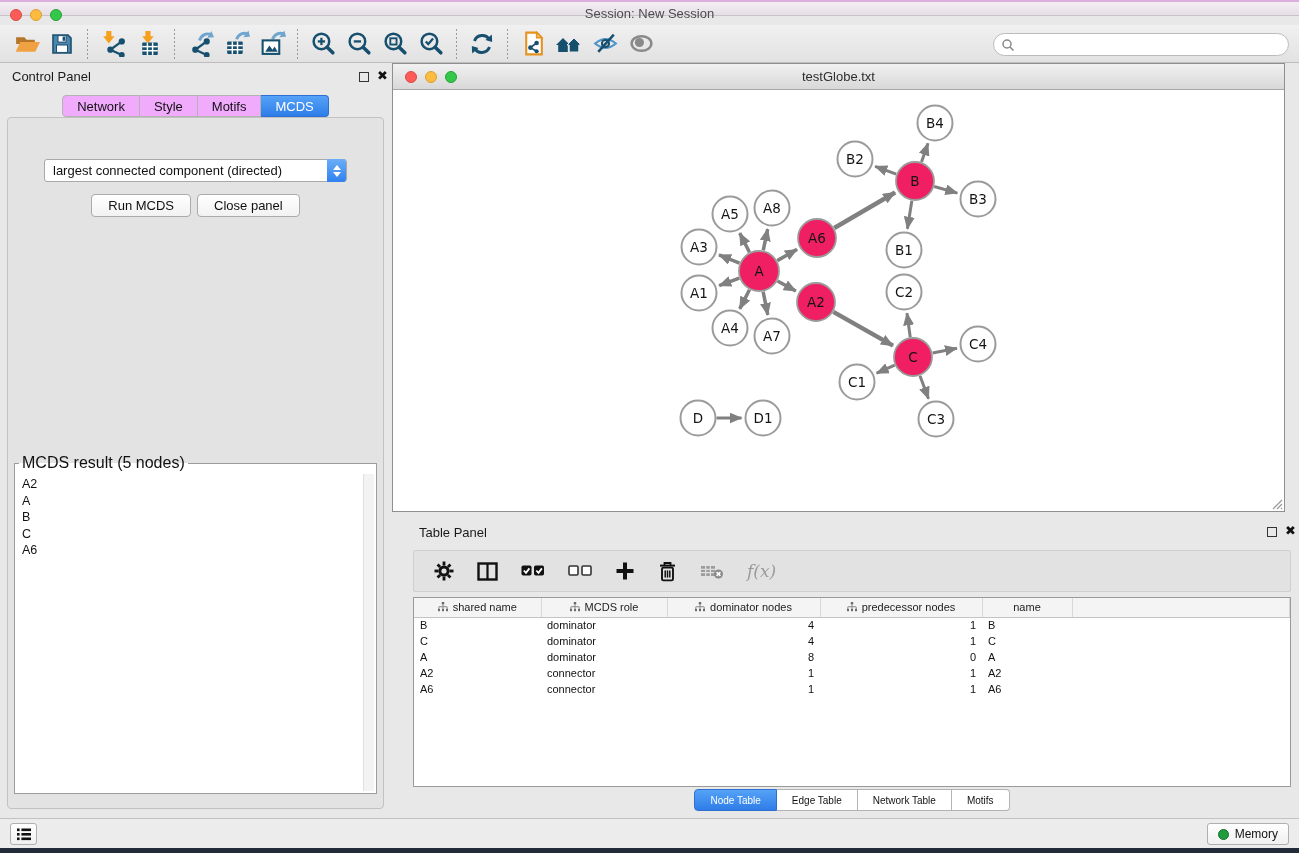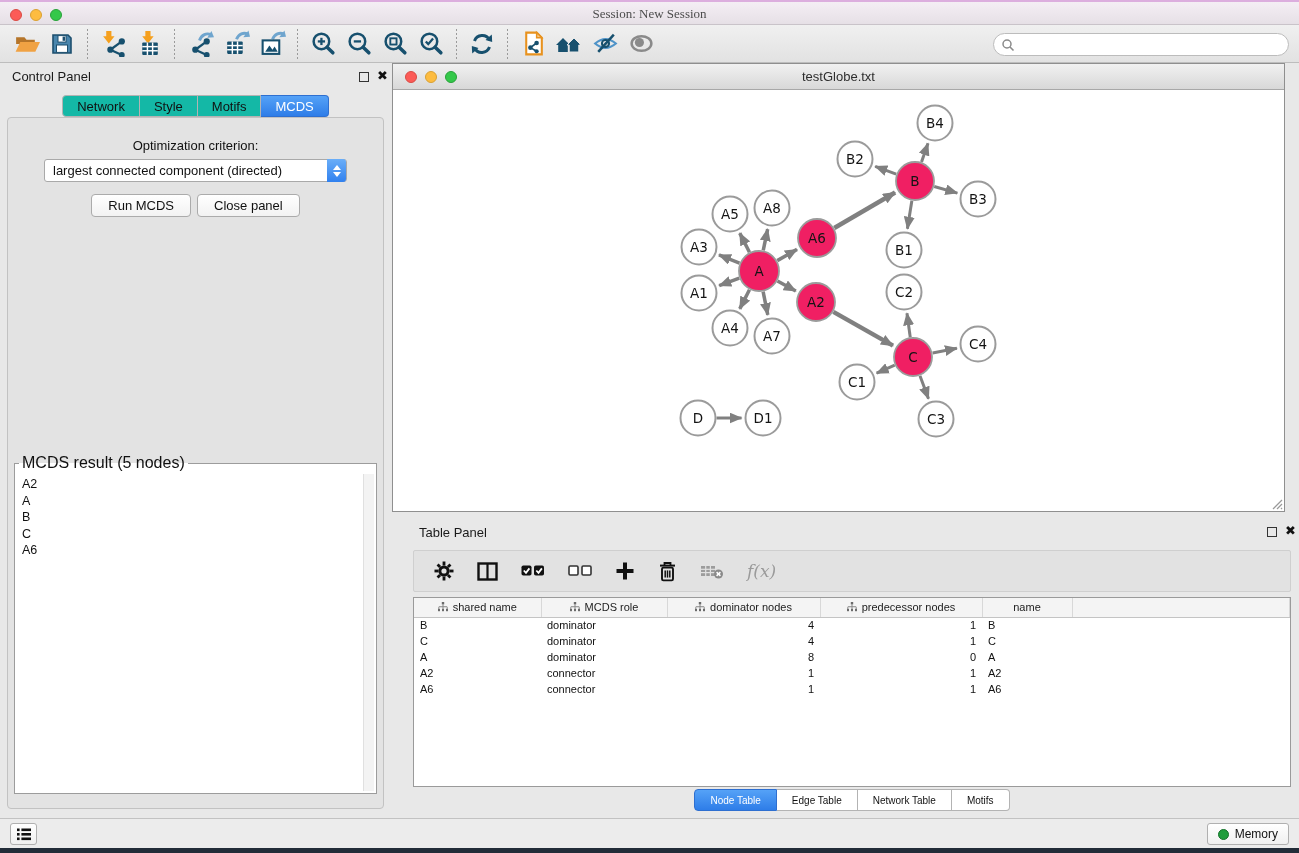--- a/index.html
+++ b/index.html
@@ -1,21 +1,21 @@
 <!DOCTYPE html>
 <html><head>
 <meta charset="utf-8">
 <style>
   * { margin:0; padding:0; box-sizing:border-box; }
   html,body { width:1299px; height:853px; background:#e8e8e8; font-family:"Liberation Sans","DejaVu Sans",sans-serif; overflow:hidden; }
   .screen { position:absolute; top:0; left:0; width:1299px; height:853px; background:#e8e8e8; }
 
   
-  .mac-titlebar { position:absolute; top:0; left:0; width:100%; height:25px;
-    background:linear-gradient(#f4eef4,#e6e0e6); border-top:2px solid #dcaede; border-bottom:1px solid #c9c3c9;font-family:Liberation Serif, serif; }
+  .mac-titlebar { position:absolute; top:0; left:0; width:100%; height:16px;
+    background:linear-gradient(#f4eef4,#e6e0e6); border-top:2px solid #dcaede; border-bottom:1px solid #c9c3c9; }
   .tl { position:absolute; top:7px; width:12px; height:12px; border-radius:50%; }
   .tl.red    { left:10px; background:#fc5b57; border:1px solid #d94b44; }
   .tl.yellow { left:30px; background:#fdbc40; border:1px solid #d9a133; }
   .tl.green  { left:50px; background:#34c84a; border:1px solid #28a139; }
   .mac-title { position:absolute; top:4px; left:0; right:0; text-align:center; font-size:13px; color:#4c4c4c; }
 
   
   .toolbar { position:absolute; top:25px; left:0; width:100%; height:38px;
     background:linear-gradient(#f0f0f0,#e2e2e2); border-bottom:1px solid #bdbdbd; display:flex; align-items:center; padding-left:8px; }
   .tb-btn { width:36px; height:32px; display:flex; align-items:center; justify-content:center; background:transparent; border:none; cursor:pointer; }
@@ -23,21 +23,21 @@
   .search-wrap { position:absolute; right:10px; top:8px; width:296px; height:23px; }
   .search-wrap input { width:100%; height:100%; border:1px solid #bcbcbc; border-radius:12px; background:#fff; padding:0 10px 0 26px; font-size:12px; outline:none; }
   .search-glass { position:absolute; left:8px; top:5px; }
 
   
   .control-panel { position:absolute; top:63px; left:0; width:391px; height:755px; background:#e8e8e8; }
   .cp-header { position:absolute; top:6px; left:12px; font-size:13px; color:#1a1a1a; }
   .panel-float { position:absolute; top:9px; width:10px; height:10px; border:1.6px solid #333; background:transparent; }
   .panel-close { position:absolute; top:5px; font-size:13px; font-weight:bold; color:#111; line-height:16px; }
   .cp-tabs { position:absolute; top:32px; left:0; width:100%; display:flex; justify-content:center; z-index:3; }
-  .cp-tab { height:22px; padding:0 14px; background:#14b8a6; border:1px solid #b3b3b3; border-left-width:0;
+  .cp-tab { height:22px; padding:0 14px; background:#f0abfc; border:1px solid #b3b3b3; border-left-width:0;
     font-size:13px; color:#111; display:flex; align-items:center; cursor:pointer; }
   .cp-tab:first-child { border-left-width:1px; border-radius:4px 0 0 4px; }
   .cp-tab:last-child { border-radius:0 4px 4px 0; }
   .cp-tab.active { background:linear-gradient(#55a2f7,#2e7de8); border-color:#2e6fd0; color:#fff; }
   .cp-body { position:absolute; top:54px; left:7px; width:377px; height:692px; background:#e3e3e3;
     border:1px solid #c2c2c2; border-radius:4px; }
   .opt-label { position:absolute; top:20px; width:100%; text-align:center; font-size:13px; color:#111; }
   .criterion { position:absolute; top:41px; left:36px; width:303px; height:23px; background:#fff;
     border:1px solid #a9a9a9; border-radius:3px; font-size:13px; color:#111; display:flex; align-items:center; padding-left:8px; cursor:pointer; }
   .criterion .stepper { position:absolute; right:0; top:-1px; width:19px; height:23px; background:linear-gradient(#6aaef8,#3181ef);
@@ -269,21 +269,20 @@
     <div class="cp-header">Control Panel</div>
     <span class="panel-float" style="left:359px;"></span>
     <span class="panel-close" style="left:377px;">✖</span>
     <div class="cp-tabs">
         <div class="cp-tab">Network</div>
         <div class="cp-tab">Style</div>
         <div class="cp-tab">Motifs</div>
         <div class="cp-tab active">MCDS</div>
       </div>
     <div class="cp-body">
-      <div class="opt-label">Optimization criterion:</div>
       <div class="criterion">
         <span>largest connected component (directed)</span>
         <span class="stepper">
             <span class="up"></span>
             <span class="down"></span>
           </span>
       </div>
       <div class="cp-buttons">
         <button class="btn">Run MCDS</button>
         <button class="btn">Close panel</button>

